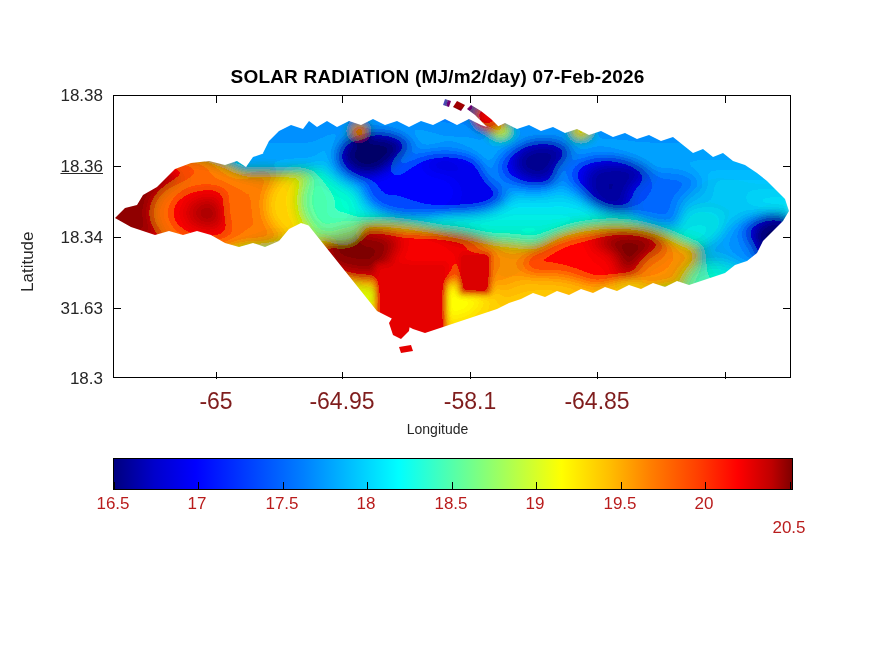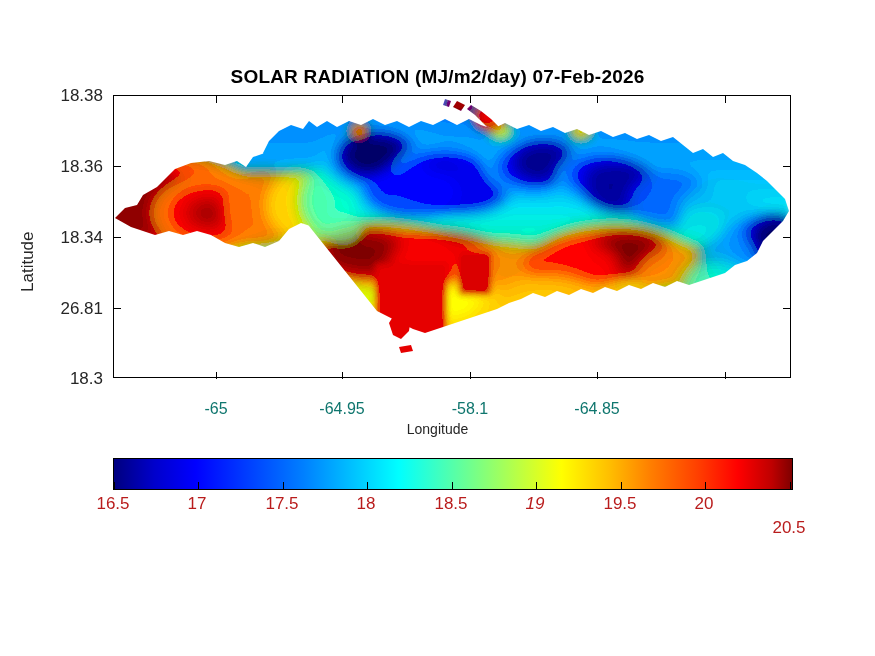--- a/index.html
+++ b/index.html
@@ -10,22 +10,22 @@
   .title{position:absolute;left:0;top:66px;width:875px;text-align:center;
          font-size:19px;font-weight:bold;letter-spacing:.2px;}
 
   .axes-box{position:absolute;left:113px;top:95px;width:678px;height:283px;
             border:1.2px solid #000;box-sizing:border-box;background:#fff;}
 
   .plotsvg{position:absolute;left:113px;top:95px;width:678px;height:283px;}
 
   .ytick-lab{position:absolute;text-align:right;width:80px;font-size:17px;
              color:#262626;}
-  .xtick-lab{position:absolute;text-align:center;width:100px;font-size:16px;
-             color:#0f766e;margin-top:12px;}
+  .xtick-lab{position:absolute;text-align:center;width:100px;font-size:23px;
+             color:#7f1d1d;}
   .ylabel{position:absolute;font-size:17px;color:#262626;
           transform:rotate(-90deg);transform-origin:left top;white-space:nowrap;}
   .xlabel{position:absolute;left:0;top:421px;width:875px;text-align:center;
           font-size:14px;color:#262626;}
 
   .cbar-wrap{position:absolute;left:113px;top:458px;width:680px;height:32px;
              border:1px solid #000;box-sizing:border-box;}
   .cbar-grad{position:absolute;inset:0;}
   .cbar-tick{position:absolute;bottom:0;width:1px;height:7px;background:#000;}
   .cbar-lab{position:absolute;top:494px;text-align:center;width:90px;
@@ -35,23 +35,23 @@
   .tick-h{position:absolute;height:1px;width:7px;background:#000;}
 </style>
 </head>
 <body>
 
 <div id="fig">
 
   <div class="title">SOLAR RADIATION (MJ/m2/day) 07-Feb-2026</div>
 
   <div class="ytick-lab" style="left:23px;top:86px;">18.38</div>
-  <div class="ytick-lab" style="left:23px;top:157px;">18.36</div>
+  <div class="ytick-lab" style="left:23px;top:157px;text-decoration:underline;">18.36</div>
   <div class="ytick-lab" style="left:23px;top:228px;">18.34</div>
-  <div class="ytick-lab" style="left:23px;top:299px;">26.81</div>
+  <div class="ytick-lab" style="left:23px;top:299px;">31.63</div>
   <div class="ytick-lab" style="left:23px;top:369px;">18.3</div>
 
   <div class="ylabel" style="left:18px;top:292px;">Latitude</div>
 
   <div class="xtick-lab" style="left:166px;top:388px;">-65</div>
   <div class="xtick-lab" style="left:292px;top:388px;">-64.95</div>
   <div class="xtick-lab" style="left:420px;top:388px;">-58.1</div>
   <div class="xtick-lab" style="left:547px;top:388px;">-64.85</div>
 
   <div class="xlabel">Longitude</div>
@@ -262,18 +262,18 @@
     <div class="cbar-tick" style="left:507px;"></div>
     <div class="cbar-tick" style="left:591px;"></div>
     <div class="cbar-tick" style="left:676px;"></div>
   </div>
 
   <div class="cbar-lab" style="left:68px;">16.5</div>
   <div class="cbar-lab" style="left:152px;">17</div>
   <div class="cbar-lab" style="left:237px;">17.5</div>
   <div class="cbar-lab" style="left:321px;">18</div>
   <div class="cbar-lab" style="left:406px;">18.5</div>
-  <div class="cbar-lab" style="left:490px;font-style:italic;">19</div>
+  <div class="cbar-lab" style="left:490px;">19</div>
   <div class="cbar-lab" style="left:575px;">19.5</div>
   <div class="cbar-lab" style="left:659px;">20</div>
   <div class="cbar-lab" style="left:744px;margin-top:24px;">20.5</div>
 
 </div>
 
 </body></html>

